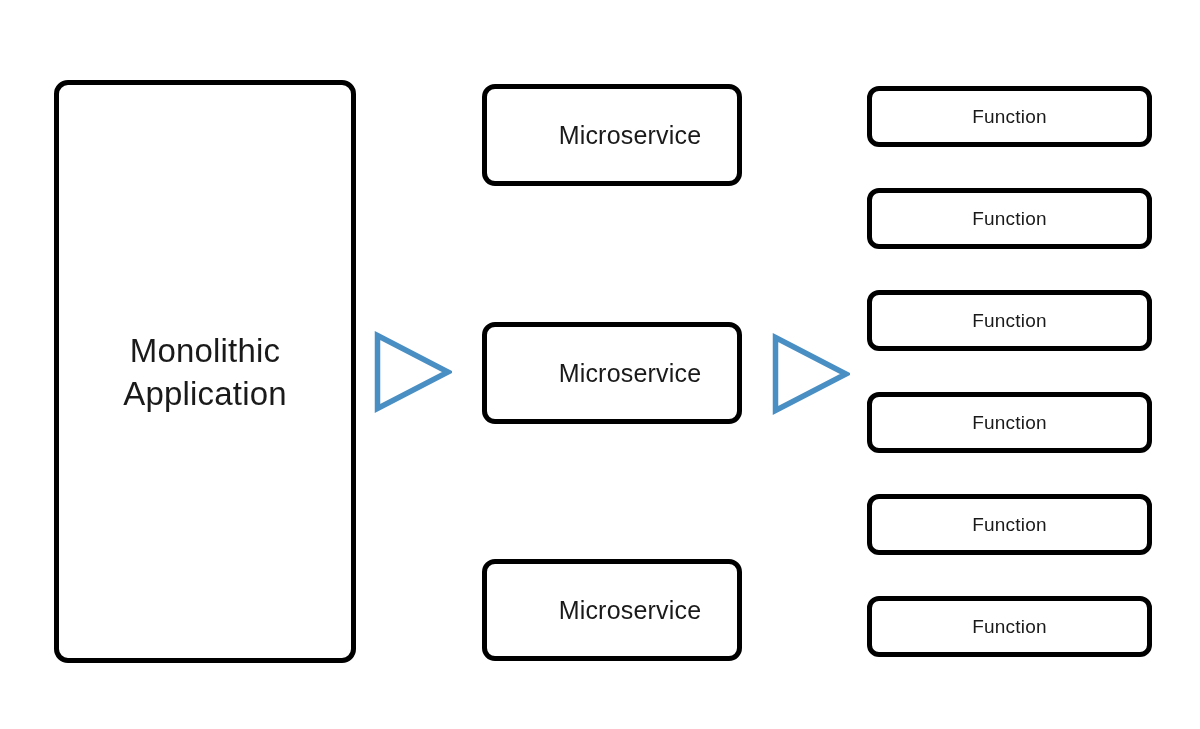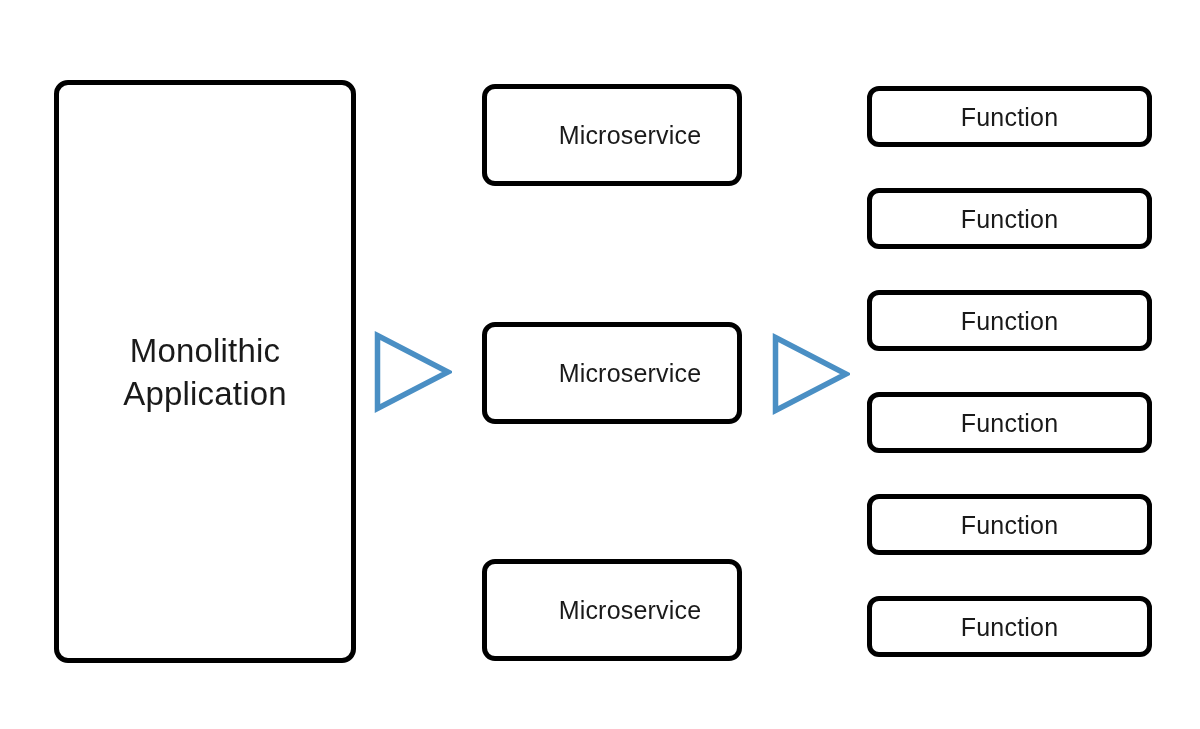--- a/index.html
+++ b/index.html
@@ -61,21 +61,21 @@
   .ms-0 { top: 84px; }
   .ms-1 { top: 322px; }
   .ms-2 { top: 559px; }
 
   
   .function {
     left: 867px;
     width: 285px;
     height: 61px;
     border-radius: 12px;
-    font-size: 25px;
+    font-size: 19px;
     line-height: 30px;
   }
   .fn-0 { top: 86px; }
   .fn-1 { top: 188px; }
   .fn-2 { top: 290px; }
   .fn-3 { top: 392px; }
   .fn-4 { top: 494px; }
   .fn-5 { top: 596px; }
 
   

